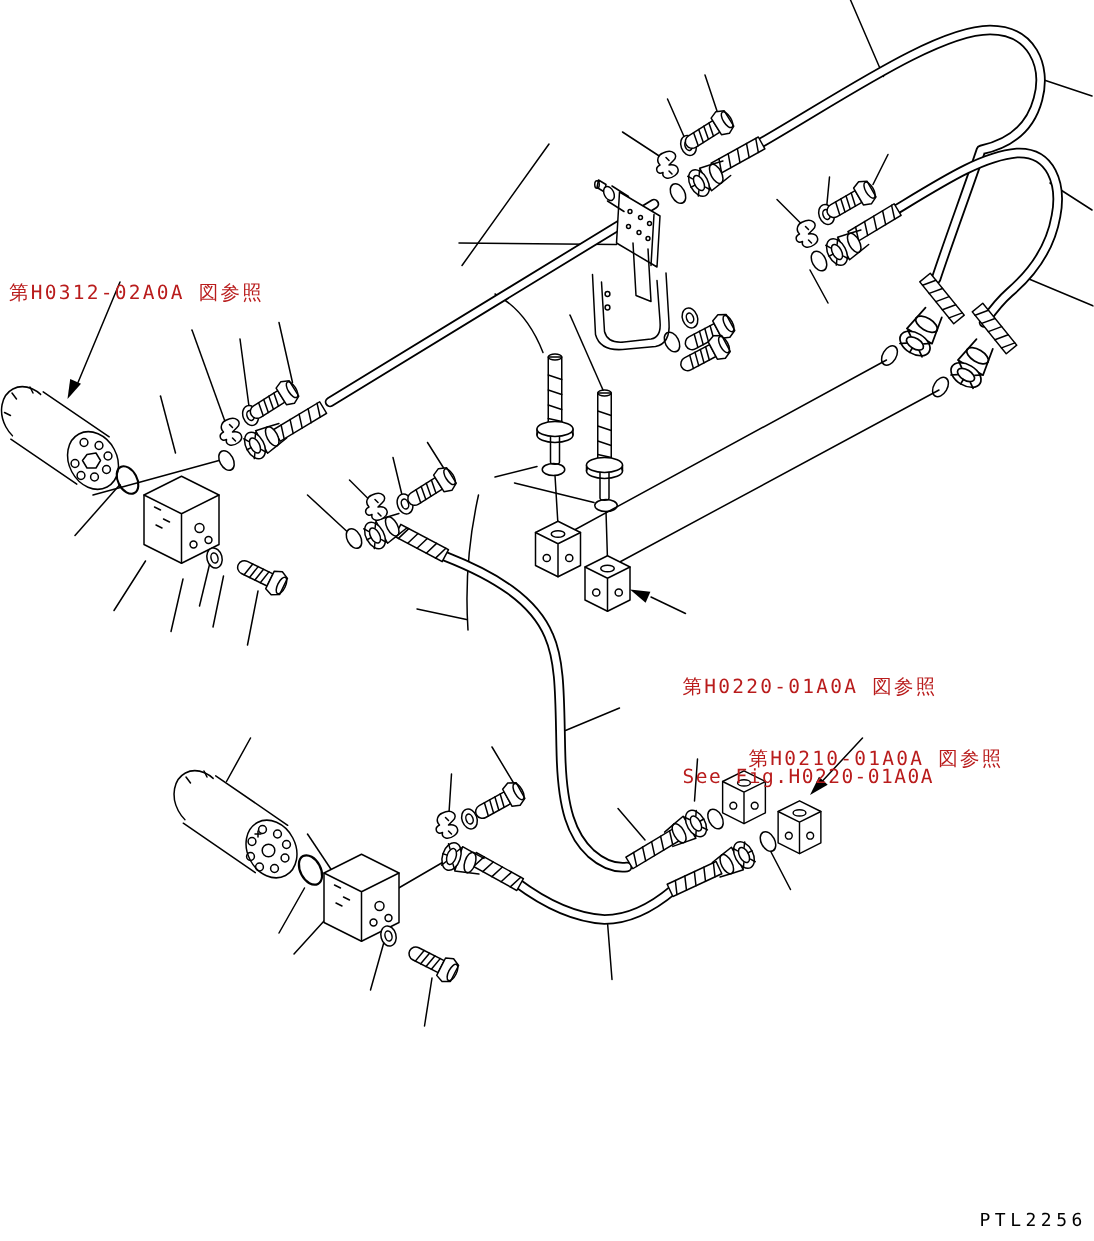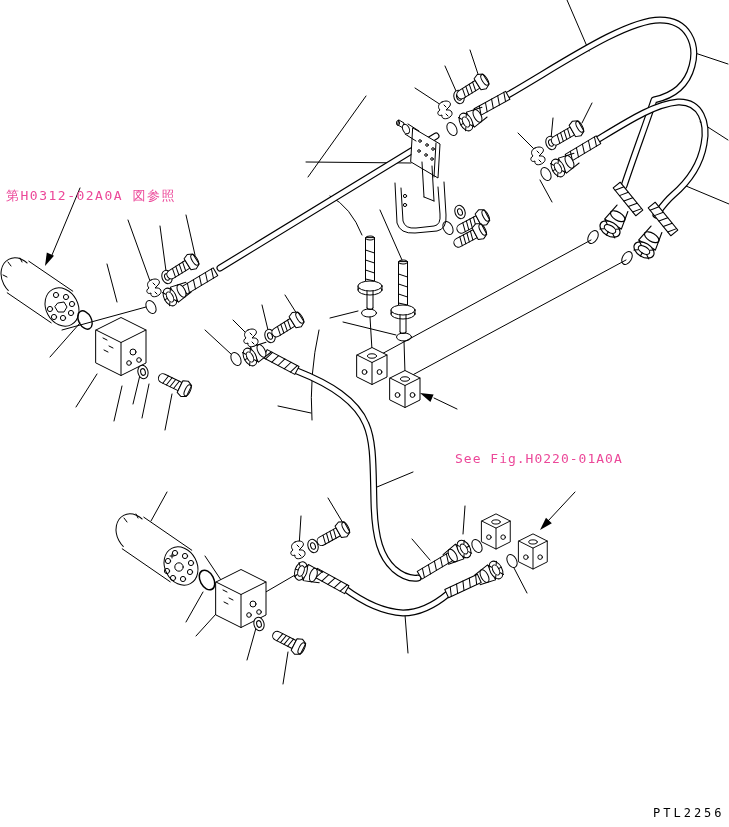--- a/index.html
+++ b/index.html
@@ -3,21 +3,21 @@
 <meta charset="utf-8">
 <style>
   html,body{margin:0;padding:0;}
   body{
     width:729px;height:827px;position:relative;overflow:hidden;
     background:#ffffff;
     font-family:"DejaVu Sans Mono","Liberation Mono",monospace;
   }
   #art{position:absolute;left:0;top:0;}
   .ref{
-    position:absolute;color:#ec4899;font-size:13px;line-height:20px;
+    position:absolute;color:#b91c1c;font-size:13px;line-height:20px;
     letter-spacing:1px;white-space:pre;
   }
   .ref .jp{letter-spacing:1.5px;}
   .plate{
     position:absolute;color:#000;font-size:12px;letter-spacing:3px;white-space:pre;
   }
 </style>
 </head>
 <body>
 
@@ -298,19 +298,21 @@
       <polygon points="540,530 551.8,523.2 546,517.8" fill="#000" stroke="none"></polygon>
     </g>
   </g>
 </svg>
 
 <div class="ref" style="left:6px;top:146px">
   <div class="jp">第H0312-02A0A 図参照</div>
 </div>
 
 <div class="ref" style="left:455px;top:409px">
+  <div class="jp">第H0220-01A0A 図参照</div>
   <div>See Fig.H0220-01A0A</div>
 </div>
 
 <div class="ref" style="left:499px;top:457px">
+  <div class="jp">第H0210-01A0A 図参照</div>
 </div>
 
 <div class="plate" style="left:653px;top:806px">PTL2256</div>
 
 </body></html>

